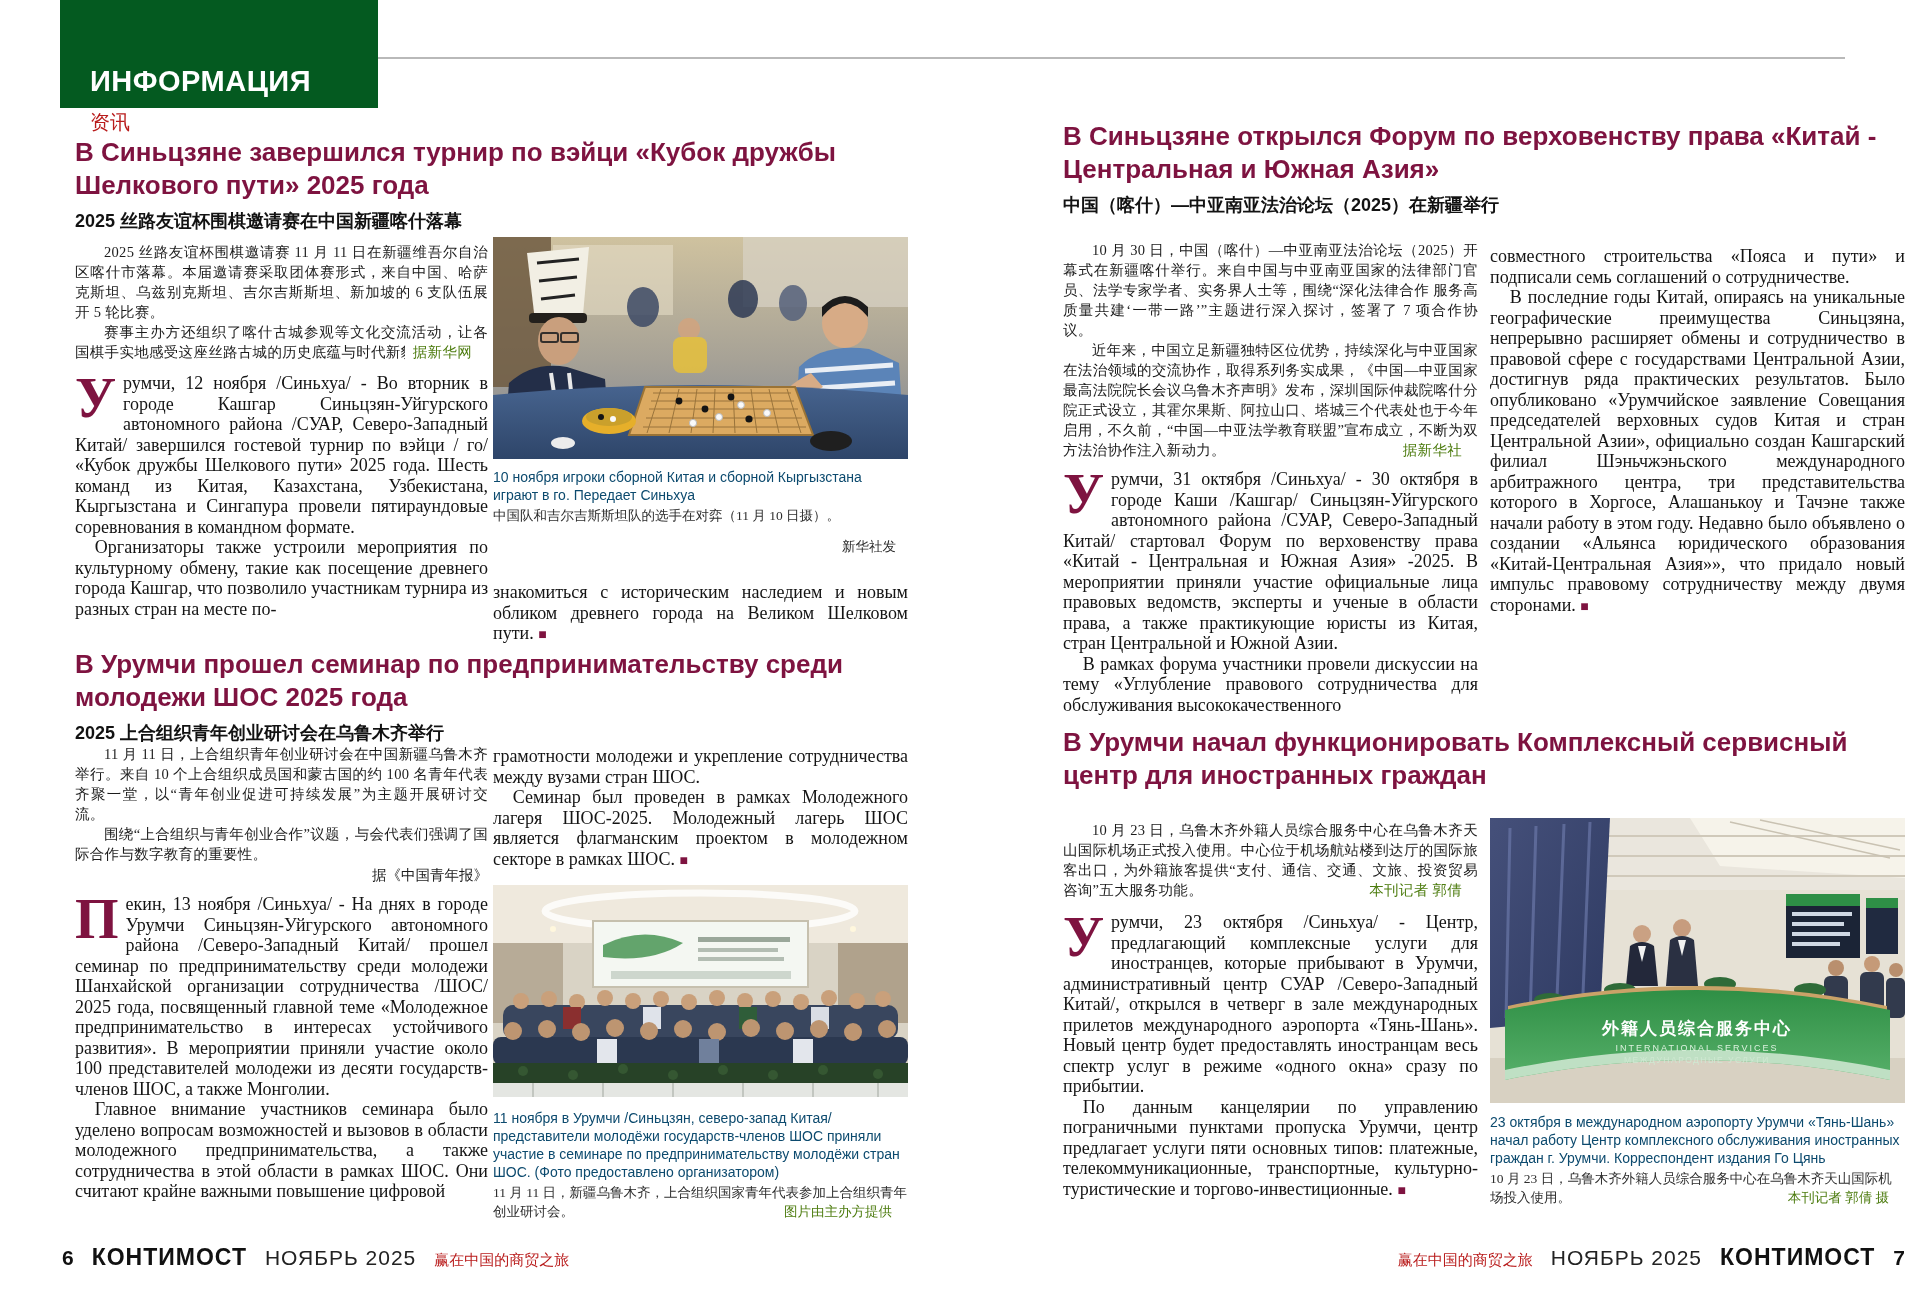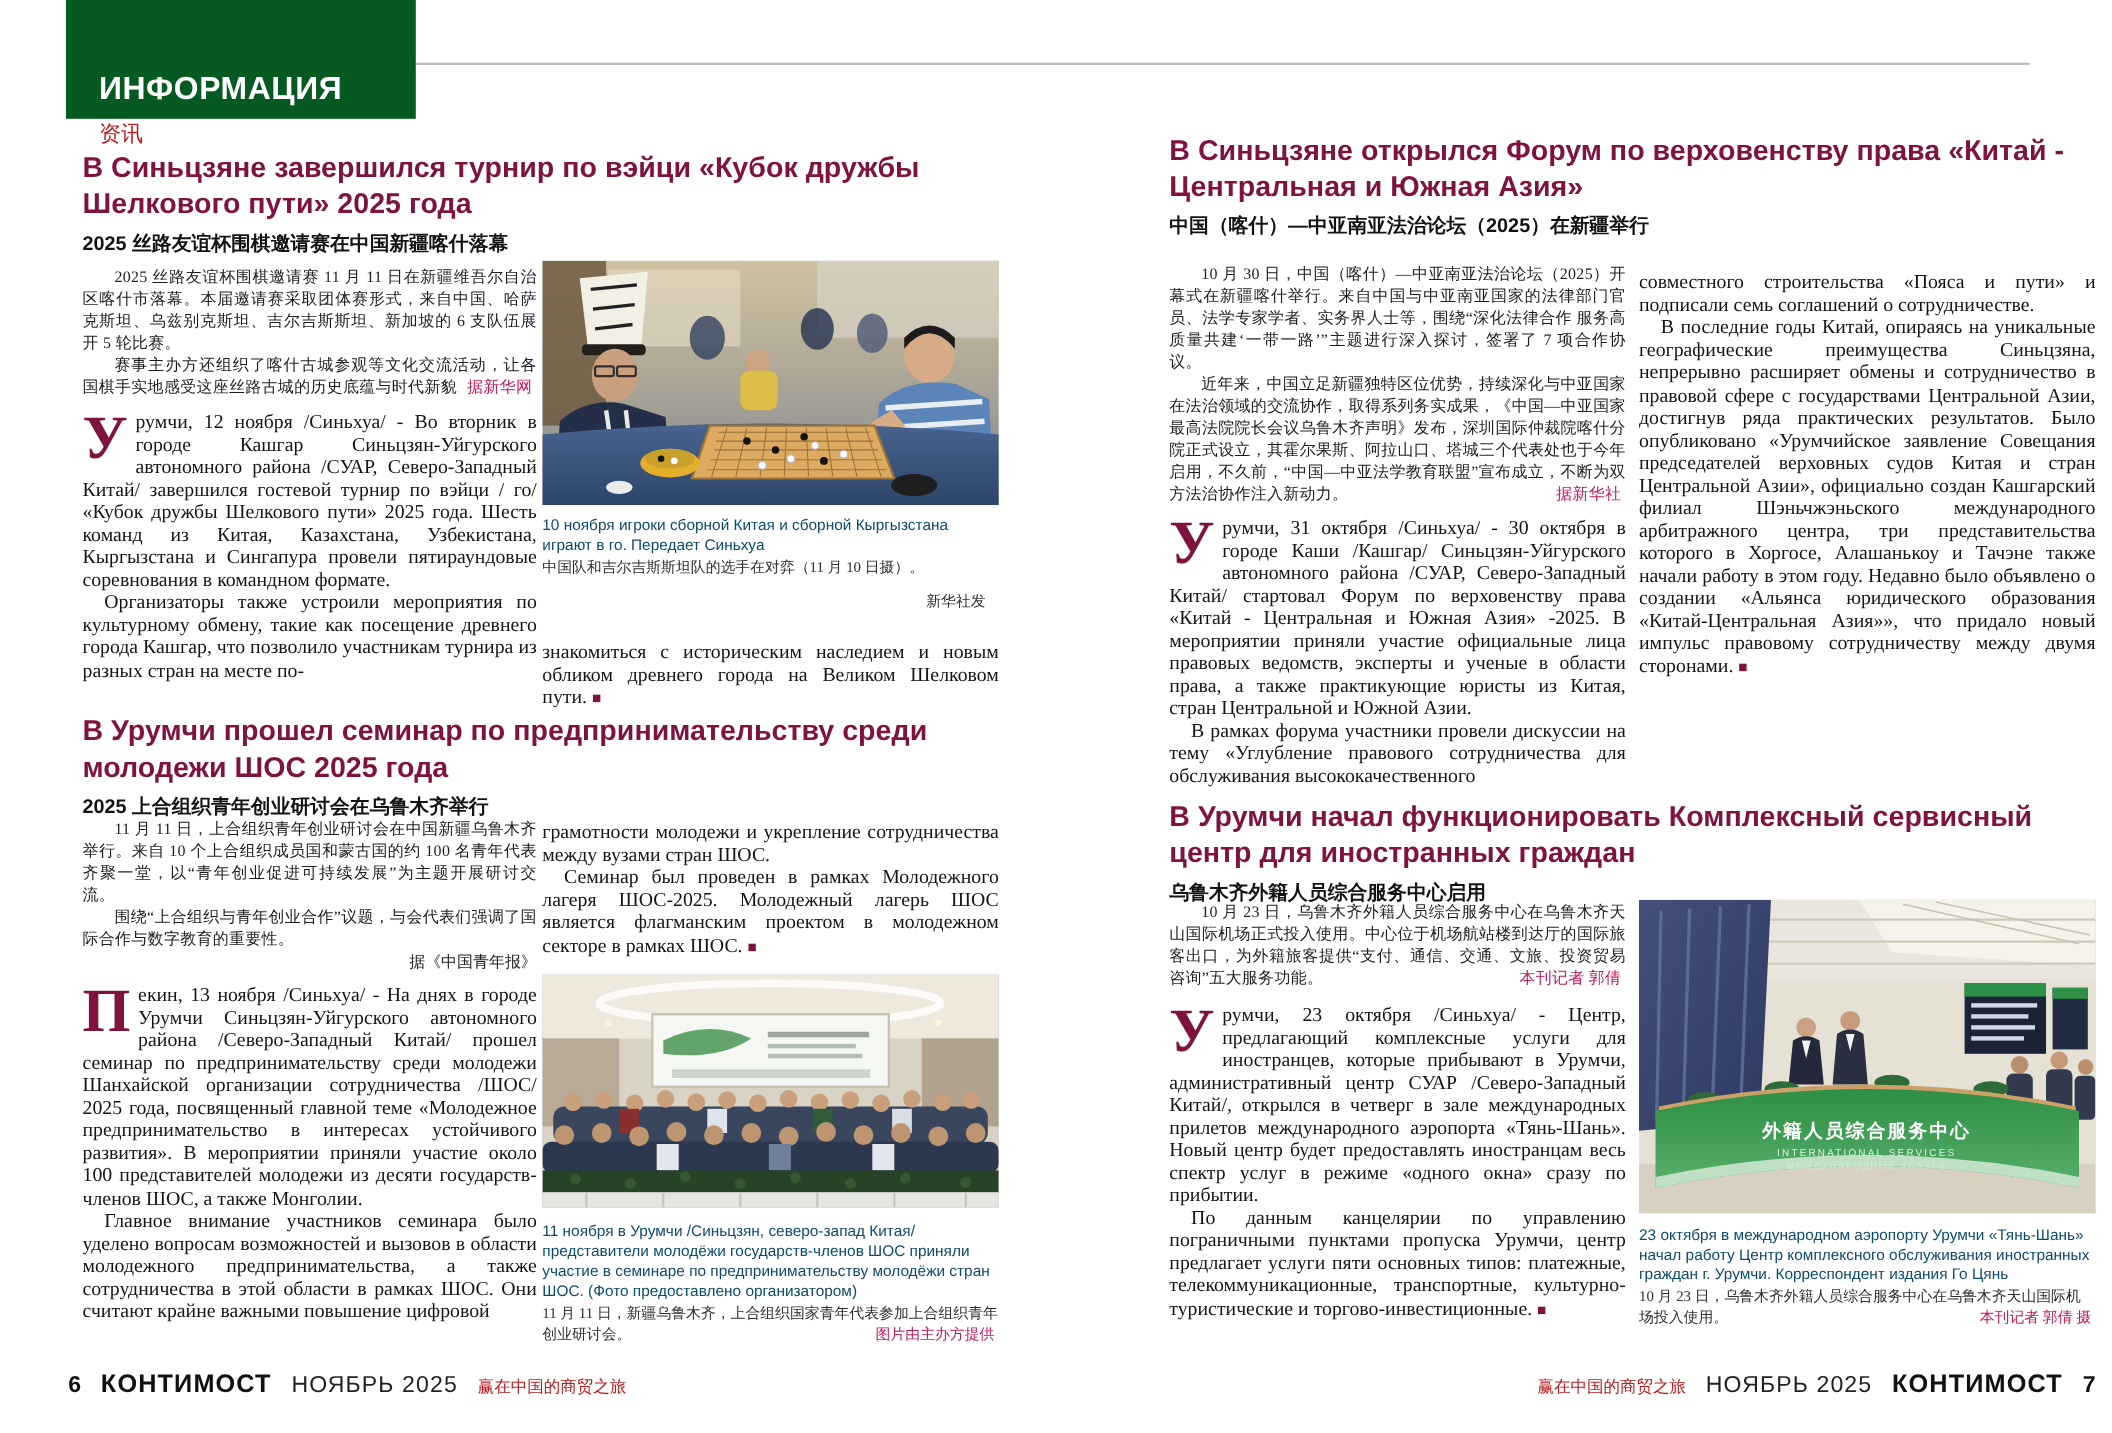--- a/index.html
+++ b/index.html
@@ -13,22 +13,22 @@
   #green-box .t{font:700 29px/1 "Liberation Sans",sans-serif;color:#ffffff;letter-spacing:.5px;}
   #top-rule{left:378px;top:57px;width:1467px;height:2px;background:#b9b9b9;}
   #cn-label{left:90px;top:110px;font:20px/1.2 "Liberation Sans",sans-serif;color:#b91c1c;}
 
   .hl{font:700 26px/1.27 "Liberation Sans",sans-serif;color:#7e1340;margin:0;}
   .hl-cn{font:700 18px/1.35 "Liberation Sans",sans-serif;color:#121212;margin:7px 0 0 0;}
 
   .cn{font:14.5px/20px "Liberation Serif",serif;text-align:justify;text-indent:2em;
       color:#1c1c1c;margin:0;letter-spacing:.3px;}
   p.rel{position:relative;}
-  .src{position:absolute;right:4px;bottom:0;font:14.5px/20px "Liberation Serif",serif;
-       text-indent:0;color:#be185d;background:#fff;padding-left:8px;}
+  .src{position:absolute;right:16px;bottom:0;font:14.5px/20px "Liberation Serif",serif;
+       text-indent:0;color:#4d7c0f;background:#fff;padding-left:8px;}
   .cn-src-line{font:14.5px/22px "Liberation Serif",serif;text-align:right;margin:0;color:#1c1c1c;}
 
   .body-ru{font:18px/20.5px "Liberation Serif",serif;text-align:justify;color:#141414;margin:0;}
   .indent{text-indent:1.1em;}
   .dropcap{float:left;font:700 56px/44px "Liberation Serif",serif;color:#7e1340;
            padding:3px 7px 0 0;}
   .endmark{color:#7e1340;font-size:14px;}
 
   .cap-ru{font:14px/18px "Liberation Sans",sans-serif;color:#0c4a6e;margin:0;text-align:left;}
   .cap-cn{font:13.5px/19px "Liberation Serif",serif;color:#2e2e2e;margin:2px 0 0 0;}
@@ -264,21 +264,20 @@
     <p class="body-ru indent">В рамках форума участники провели дискуссии на тему «Углубление правового сотрудничества для обслуживания высококачественного</p>
   </div>
 
   <div class="abs" style="left:1490px;top:246px;width:415px;">
     <p class="body-ru">совместного строительства «Пояса и пути» и подписали семь соглашений о сотрудничестве.</p>
     <p class="body-ru indent"><span>В последние годы Китай, опираясь на уникальные географические преимущества Синьцзяна, непрерывно расширяет обмены и сотрудничество в правовой сфере с государствами Центральной Азии, достигнув ряда практических результатов. Было опубликовано «Урумчийское заявление Совещания председателей верховных судов Китая и стран Центральной Азии», официально создан Кашгарский филиал Шэньчжэньского международного арбитражного центра, три представительства которого в Хоргосе, Алашанькоу и Тачэне также начали работу в этом году. Недавно было объявлено о создании «Альянса юридического образования «Китай-Центральная Азия»», что придало новый импульс правовому сотрудничеству между двумя сторонами.</span> <span class="endmark">■</span></p>
   </div>
 
   <div class="abs" style="left:1063px;top:726px;width:845px;">
     <h2 class="hl">В Урумчи начал функционировать Комплексный сервисный центр для иностранных граждан</h2>
-    <div class="hl-cn">乌鲁木齐外籍人员综合服务中心启用</div>
   </div>
 
   <div class="abs" style="left:1063px;top:820px;width:415px;">
     <p class="cn rel"><span>10 月 23 日，乌鲁木齐外籍人员综合服务中心在乌鲁木齐天山国际机场正式投入使用。中心位于机场航站楼到达厅的国际旅客出口，为外籍旅客提供“支付、通信、交通、文旅、投资贸易咨询”五大服务功能。</span><span class="src">本刊记者 郭倩</span></p>
     <p class="body-ru" style="margin-top:12px;"><span class="dropcap">У</span><span>румчи, 23 октября /Синьхуа/ - Центр, предлагающий комплексные услуги для иностранцев, которые прибывают в Урумчи, административный центр СУАР /Северо-Западный Китай/, открылся в четверг в зале международных прилетов международного аэропорта «Тянь-Шань». Новый центр будет предоставлять иностранцам весь спектр услуг в режиме «одного окна» сразу по прибытии.</span></p>
     <p class="body-ru indent"><span>По данным канцелярии по управлению пограничными пунктами пропуска Урумчи, центр предлагает услуги пяти основных типов: платежные, телекоммуникационные, транспортные, культурно-туристические и торгово-инвестиционные.</span> <span class="endmark">■</span></p>
   </div>
 
   <div class="abs" style="left:1490px;top:818px;width:415px;">
     <figure>

